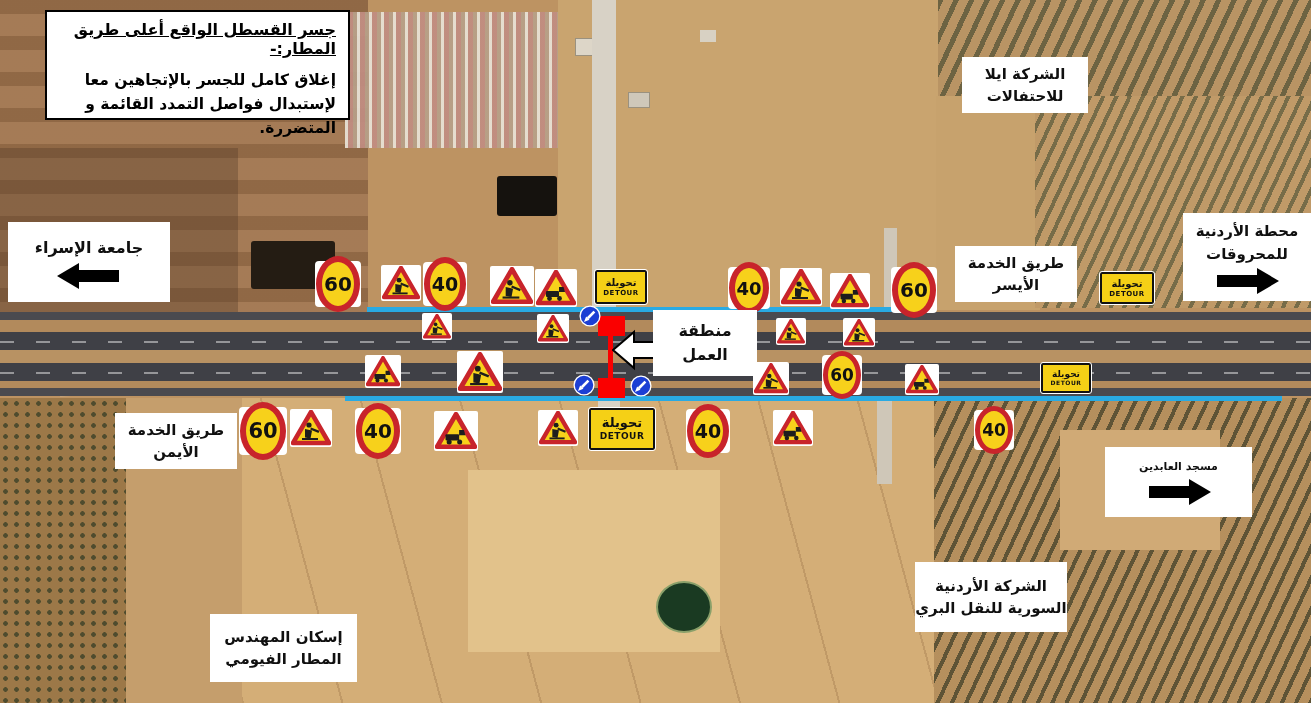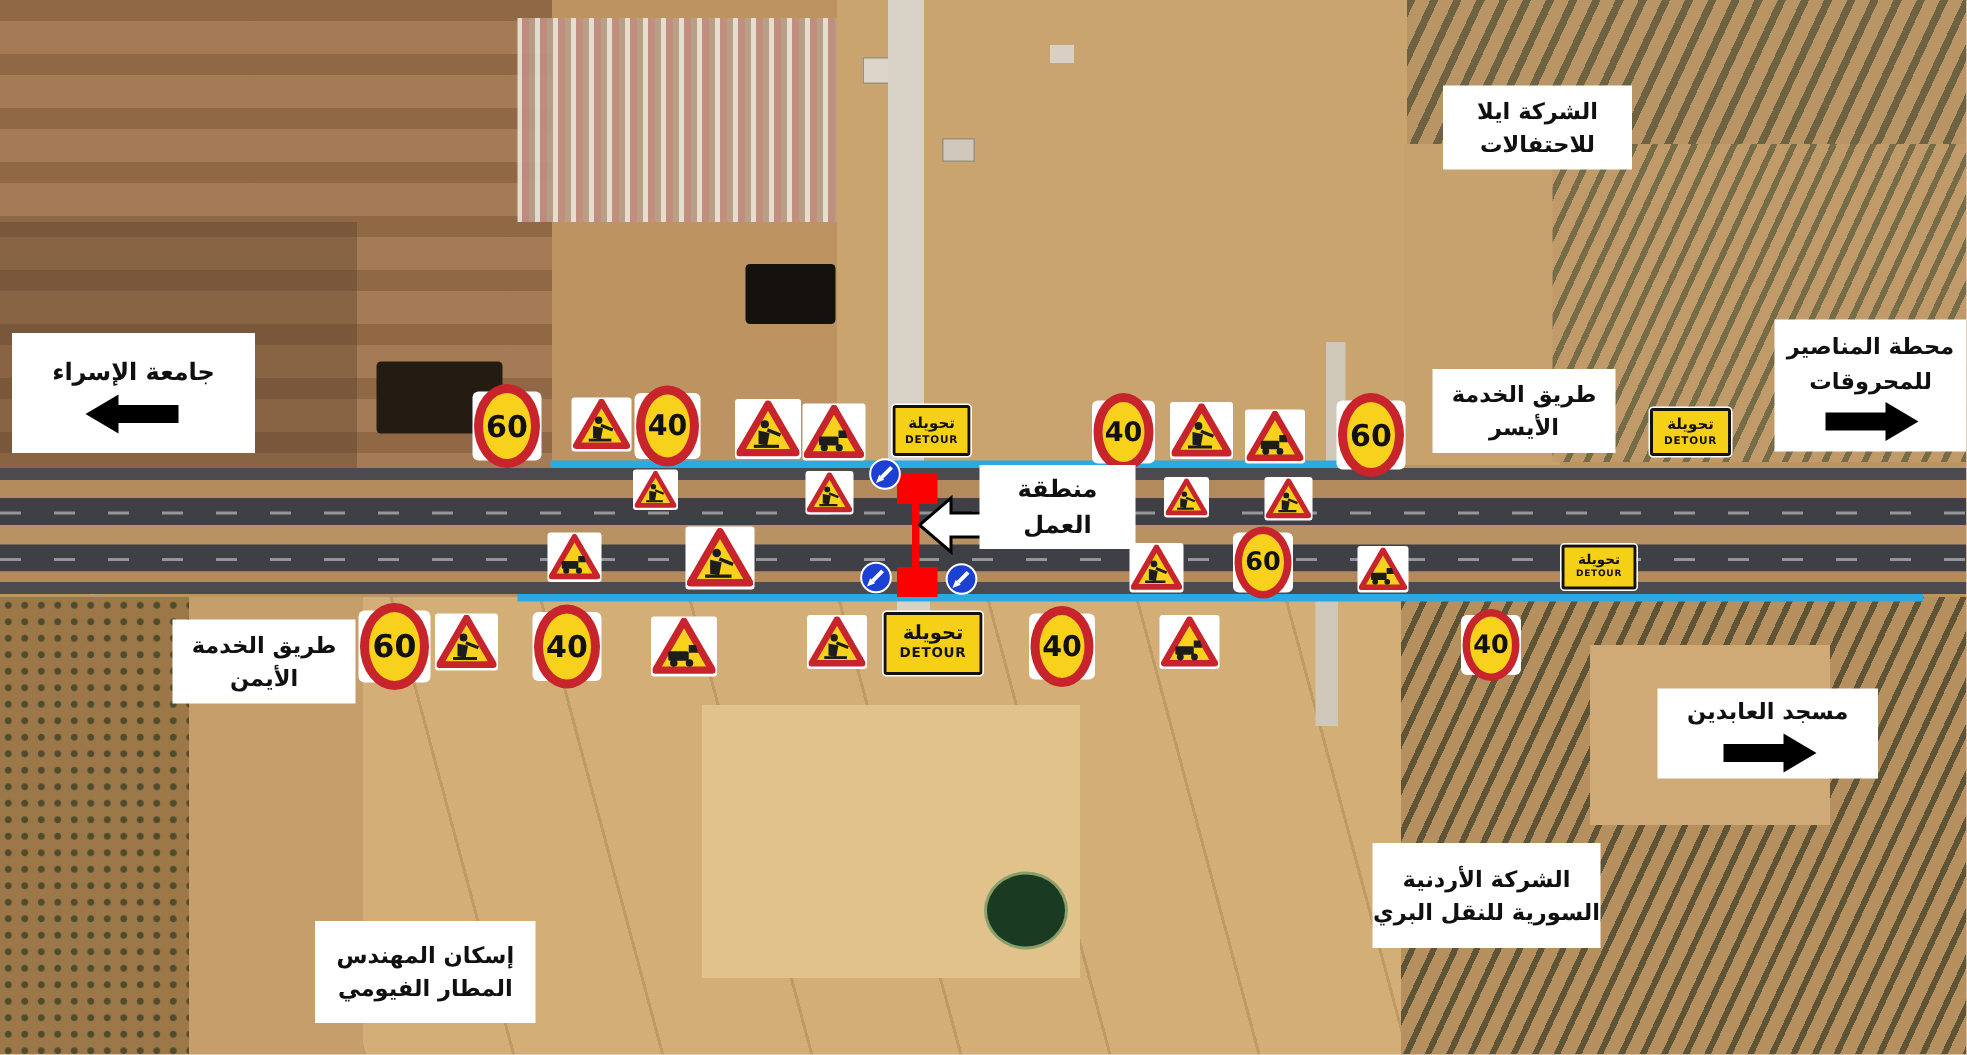--- a/index.html
+++ b/index.html
@@ -411,43 +411,47 @@
   <div id="labels-layer">
       <div class="map-label" style="left: 8px; top: 222px; width: 162px; height: 80px; font-size: 16px;">
         <div class="label-text">جامعة الإسراء</div>
         <div class="black-arrow left"></div>
       </div>
       <div class="map-label" style="left: 962px; top: 57px; width: 126px; height: 56px; font-size: 15px;">
         <div class="label-text">الشركة ايلا
 للاحتفالات</div>
       </div>
       <div class="map-label" style="left: 1183px; top: 213px; width: 128px; height: 88px; font-size: 15px;">
-        <div class="label-text">محطة المناصير
+        <div class="label-text">محطة الأردنية
 للمحروقات</div>
         <div class="black-arrow right"></div>
       </div>
       <div class="map-label" style="left: 955px; top: 246px; width: 122px; height: 56px; font-size: 15px;">
         <div class="label-text">طريق الخدمة
 الأيسر</div>
       </div>
-      <div class="map-label" style="left: 653px; top: 310px; width: 104px; height: 56px; font-size: 16px;">
+      <div class="map-label" style="left: 653px; top: 310px; width: 104px; height: 66px; font-size: 16px;">
         <div class="label-text">منطقة
 العمل</div>
       </div>
       <div class="map-label" style="left: 115px; top: 413px; width: 122px; height: 56px; font-size: 15px;">
         <div class="label-text">طريق الخدمة
 الأيمن</div>
       </div>
-      <div class="map-label" style="left: 1105px; top: 459px; width: 147px; height: 60px; font-size: 15px;">
+      <div class="map-label" style="left: 1105px; top: 447px; width: 147px; height: 70px; font-size: 11px;">
         <div class="label-text">مسجد العابدين</div>
         <div class="black-arrow right"></div>
       </div>
       <div class="map-label" style="left: 915px; top: 562px; width: 152px; height: 70px; font-size: 15px;">
         <div class="label-text">الشركة الأردنية
 السورية للنقل البري</div>
       </div>
       <div class="map-label" style="left: 210px; top: 614px; width: 147px; height: 68px; font-size: 15px;">
         <div class="label-text">إسكان المهندس
 المطار الفيومي</div>
       </div>
     </div>
 
+  <div class="abs title-box">
+    <div class="tb-title">جسر القسطل الواقع أعلى طريق المطار:-</div>
+    <div class="tb-body">إغلاق كامل للجسر بالإتجاهين معا لإستبدال فواصل التمدد القائمة و المتضررة.</div>
+  </div>
 </div>
 
 </body></html>

